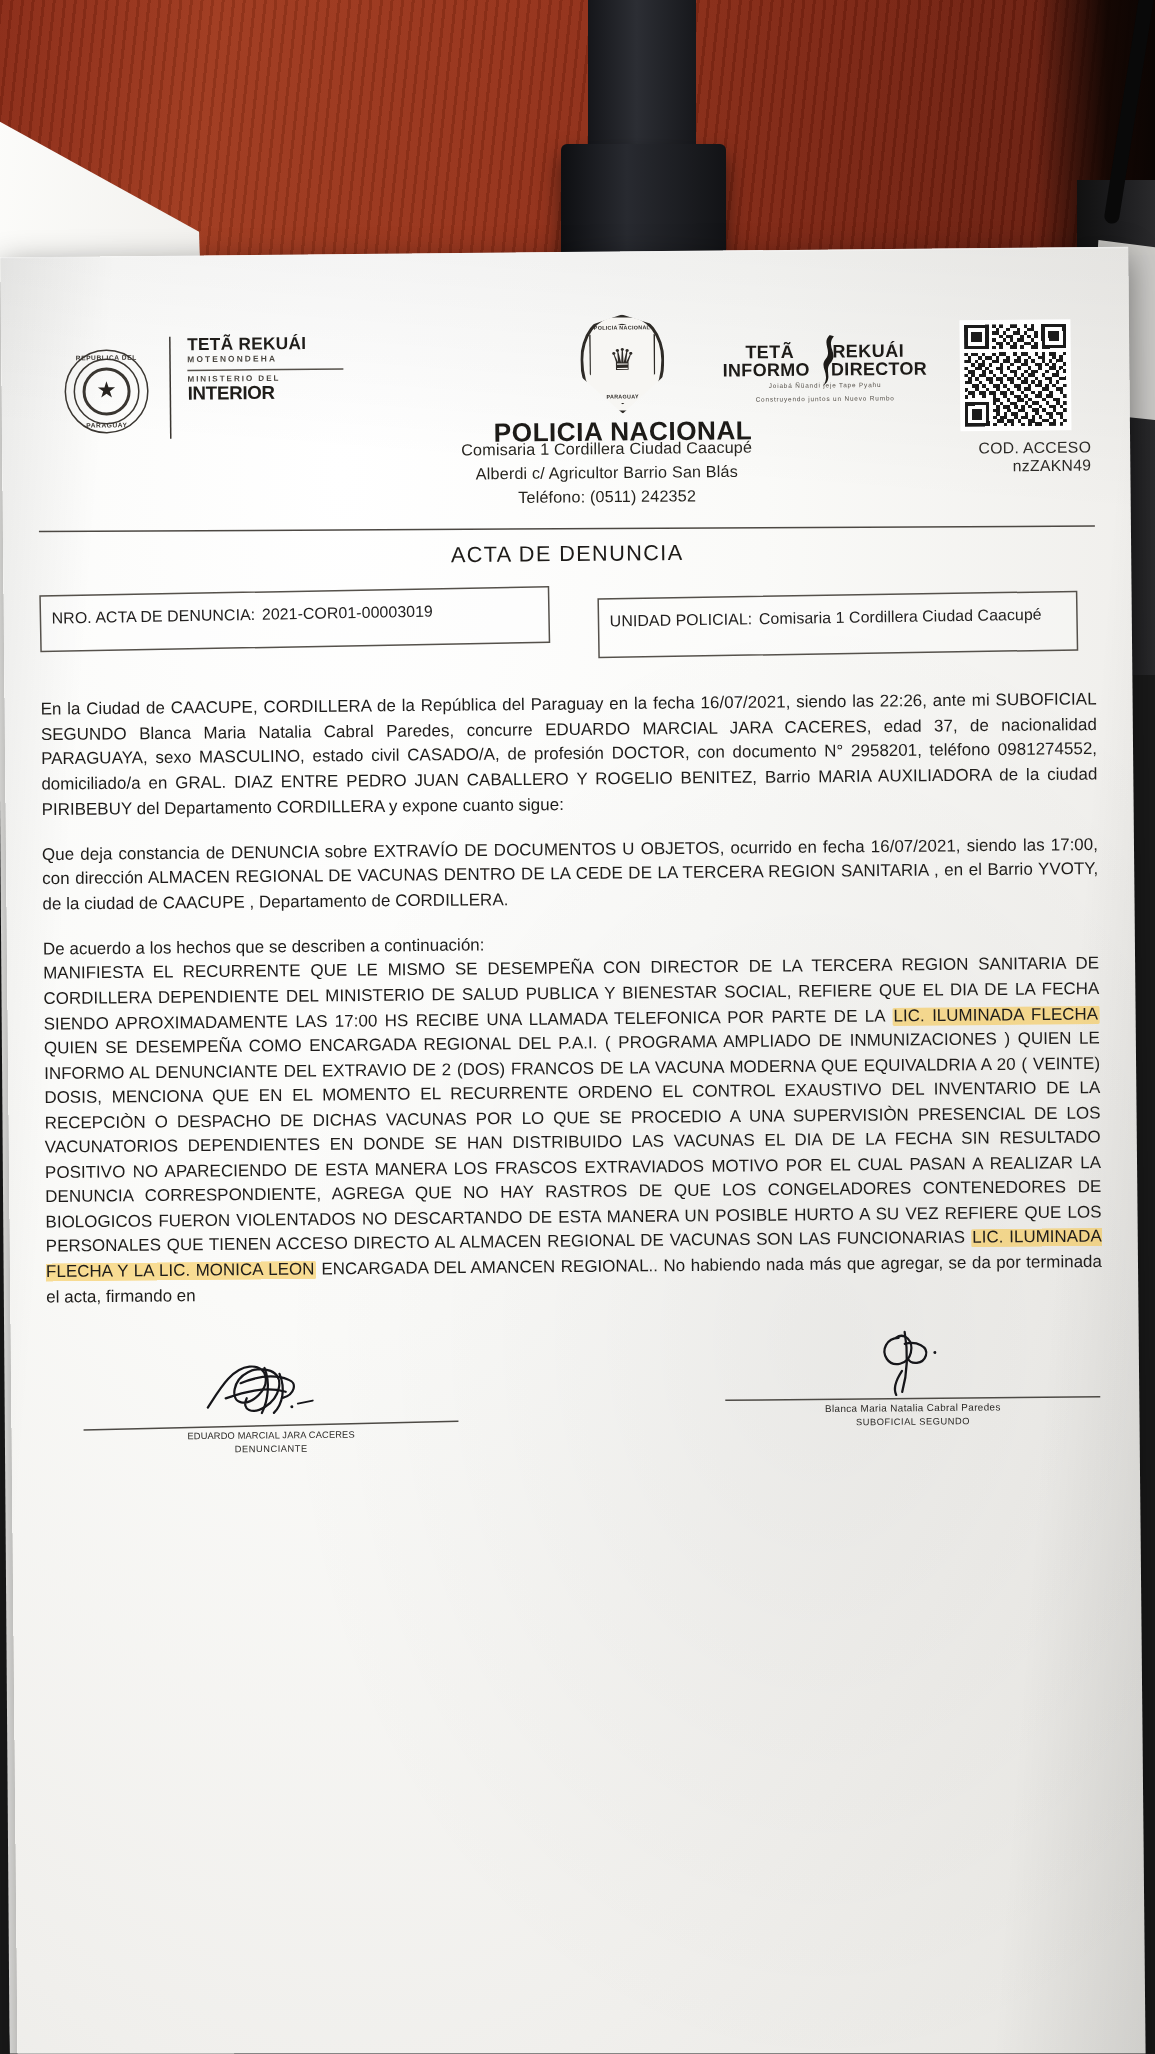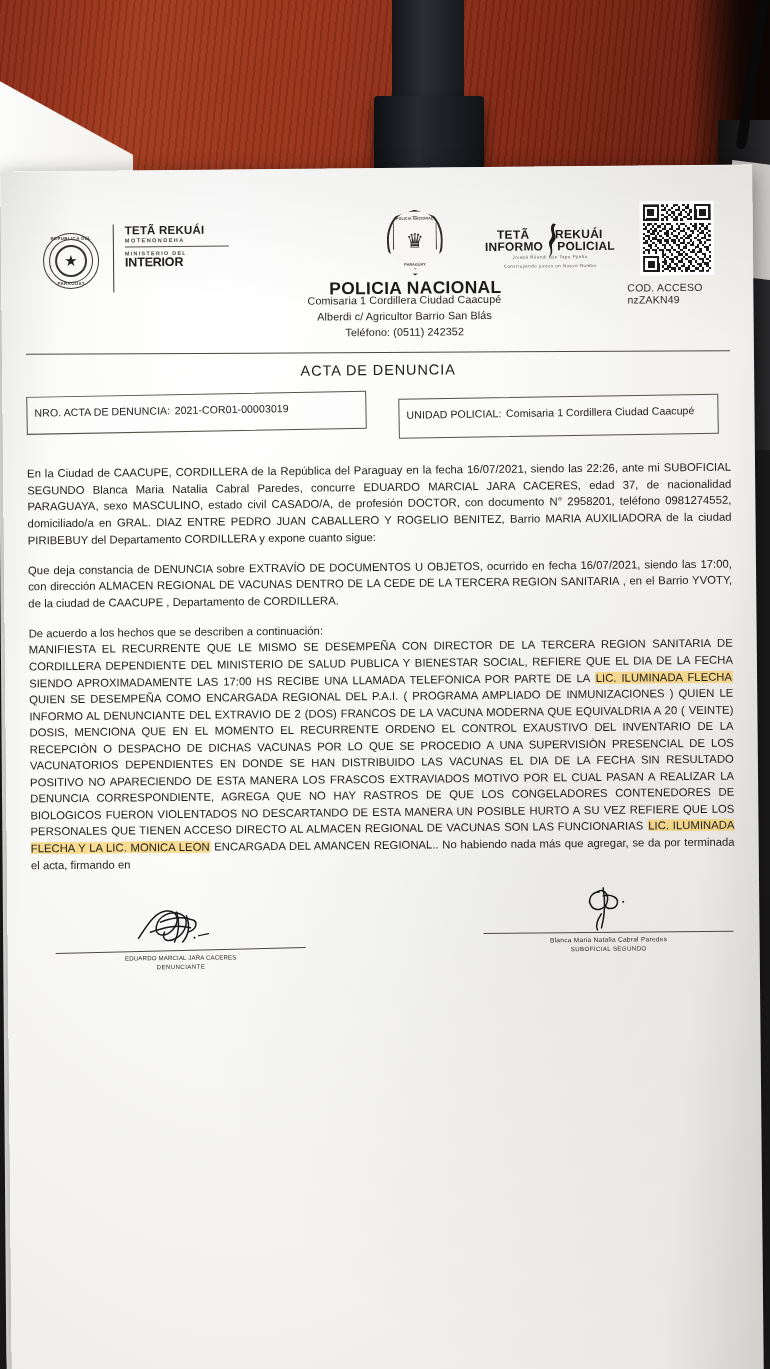--- a/index.html
+++ b/index.html
@@ -130,21 +130,21 @@
   .pn-title{font-size:17.5px;font-weight:700;letter-spacing:.3px;color:#1d1b18;margin-top:2px;}
 
   .gn-block{position:absolute;left:455px;top:34px;width:140px;text-align:center;}
   .gn-r1{font-size:12px;font-weight:700;letter-spacing:.3px;color:#1d1b18;line-height:1.02;}
   .gn-r2{font-size:12px;font-weight:700;letter-spacing:.2px;color:#1d1b18;line-height:1.02;}
   .gn-tag{font-size:4.3px;letter-spacing:.55px;color:#56514a;line-height:1.45;margin-top:2px;}
   .gn-swoosh{
     position:absolute;left:63px;top:-5px;width:17px;height:34px;color:#1d1b18;
   }
 
-  .qr-block{position:absolute;left:602px;top:8px;width:100px;text-align:left;}
+  .qr-block{position:absolute;left:602px;top:20px;width:100px;text-align:right;}
   .qr{width:68px;height:68px;margin:0 auto;background:#fff;padding:3px;box-sizing:content-box;}
   .qr svg{display:block;}
   .qr-lbl{font-size:10.5px;color:#2b2926;margin-top:6px;letter-spacing:.2px;}
   .qr-code{font-size:10.5px;color:#2b2926;letter-spacing:.2px;}
 
   .addr{position:absolute;left:214px;top:96px;width:330px;text-align:center;}
   .addr div{font-size:10.8px;color:#26241f;line-height:1.5;letter-spacing:.1px;}
 
   .hr-main{
     position:absolute;left:24px;right:24px;top:184px;height:1.1px;background:#4c4843;
@@ -246,21 +246,21 @@
             <path d="M11 0 C5 6, 13 11, 8 17 C3 23, 12 27, 6 36 C14 30, 6 25, 12 19 C17 13, 8 8, 14 1 Z" fill="#1d1b18"></path>
           </svg>
           <div class="gn-r1">
             <span>TETÃ</span>
             &nbsp;&nbsp;&nbsp;&nbsp;&nbsp;
             <span>REKUÁI</span>
           </div>
           <div class="gn-r2">
             <span>INFORMO</span>
             &nbsp;&nbsp;
-            <span>POLICIAL</span>
+            <span>DIRECTOR</span>
           </div>
           <div class="gn-tag">Joiabá Ñüandi jeje Tape Pyahu</div>
           <div class="gn-tag">Construyendo juntos un Nuevo Rumbo</div>
         </div>
 
         <div class="qr-block">
           <div class="qr">
             <svg width="68" height="68" viewBox="0 0 29 29" shape-rendering="crispEdges">
               <rect width="29" height="29" fill="#fff"></rect>
               <g fill="#1b1b1b">

